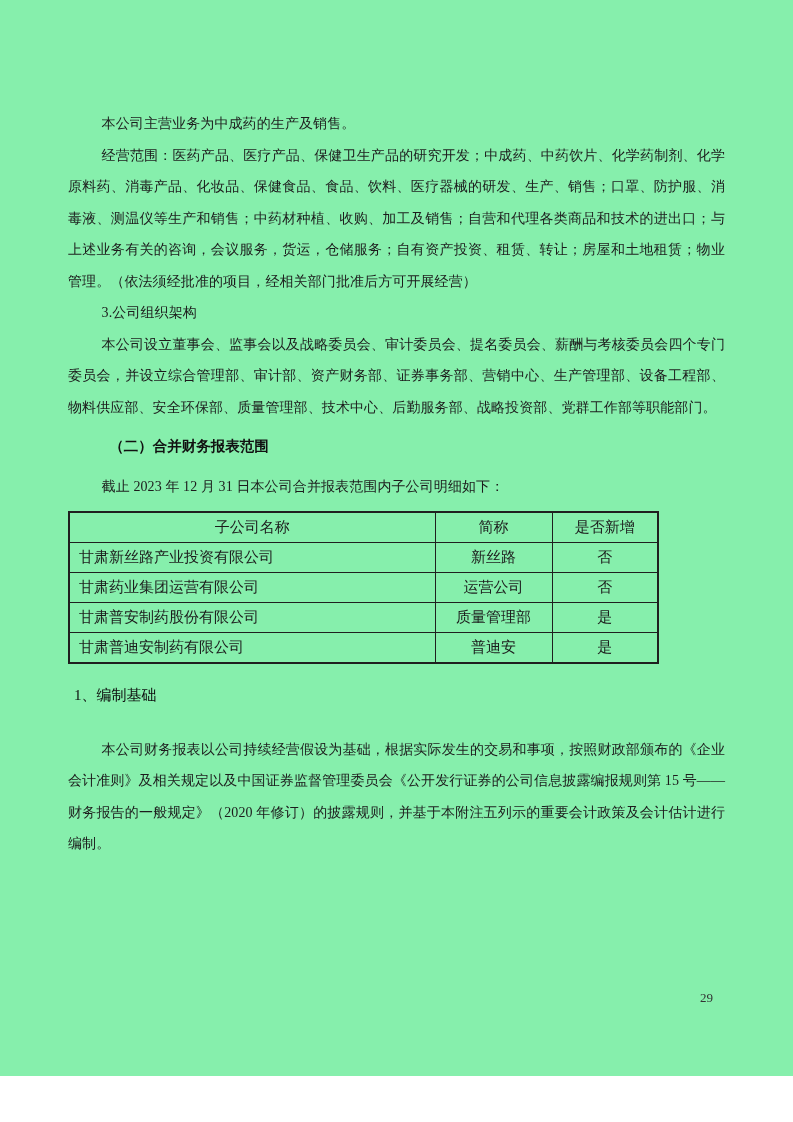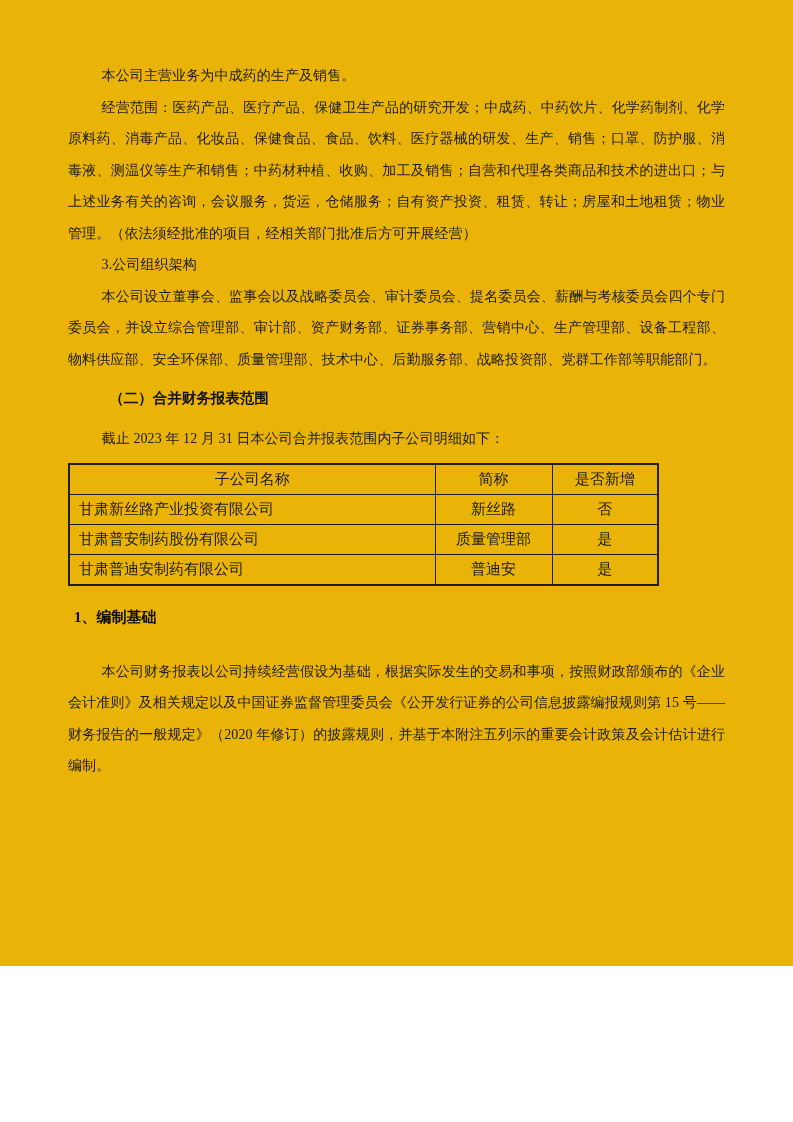--- a/index.html
+++ b/index.html
@@ -1,23 +1,23 @@
 <!DOCTYPE html>
 <html><head>
 <meta charset="utf-8">
 <style>
   html, body { margin: 0; padding: 0; background: #ffffff; }
   .page {
     position: relative;
     width: 793px;
-    height: 966px;
+    height: 1076px;
     margin: 0 auto;
-    background: #eab308;
+    background: #86efac;
     box-sizing: border-box;
-    padding: 60px 68px 0 68px;
+    padding: 108px 68px 0 68px;
     font-family: "Liberation Serif", "DejaVu Serif", serif;
     color: #1c1c1c;
     overflow: hidden;
   }
   p.body {
     margin: 0;
     font-size: 14px;
     line-height: 31.5px;
     text-align: justify;
     text-indent: 2.4em;
@@ -59,21 +59,21 @@
     margin: 42px 0 0 6px;
     font-size: 16.5px;
     font-weight: bold;
     line-height: 33px;
     color: #0d0d0d;
     letter-spacing: 0.5px;
   }
   .h-sub {
     margin: 16px 0 0 6px;
     font-size: 15px;
-    font-weight: bold;
+    font-weight: normal;
     line-height: 31.5px;
     color: #0d0d0d;
   }
   p.body.after-sub { margin-top: 22px; }
   .page-number {
     position: absolute;
     top: 990px;
     left: 700px;
     font-size: 13px;
     color: #333;
@@ -109,20 +109,25 @@
         <th>是否新增</th>
       </tr>
     </thead>
     <tbody>
       <tr>
         <td class="name-cell">甘肃新丝路产业投资有限公司</td>
         <td>新丝路</td>
         <td>否</td>
       </tr>
       <tr>
+        <td class="name-cell">甘肃药业集团运营有限公司</td>
+        <td>运营公司</td>
+        <td>否</td>
+      </tr>
+      <tr>
         <td class="name-cell">甘肃普安制药股份有限公司</td>
         <td>质量管理部</td>
         <td>是</td>
       </tr>
       <tr>
         <td class="name-cell">甘肃普迪安制药有限公司</td>
         <td>普迪安</td>
         <td>是</td>
       </tr>
     </tbody>

